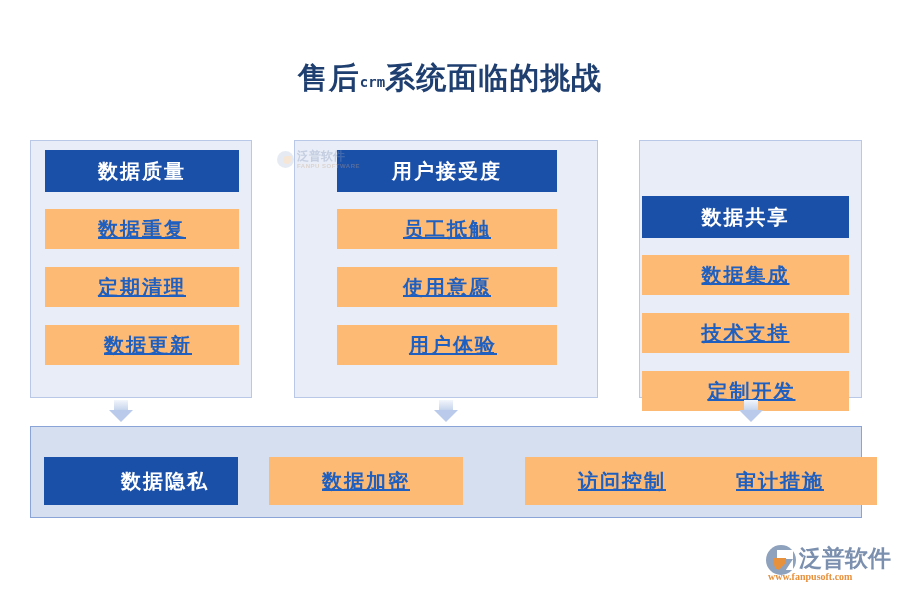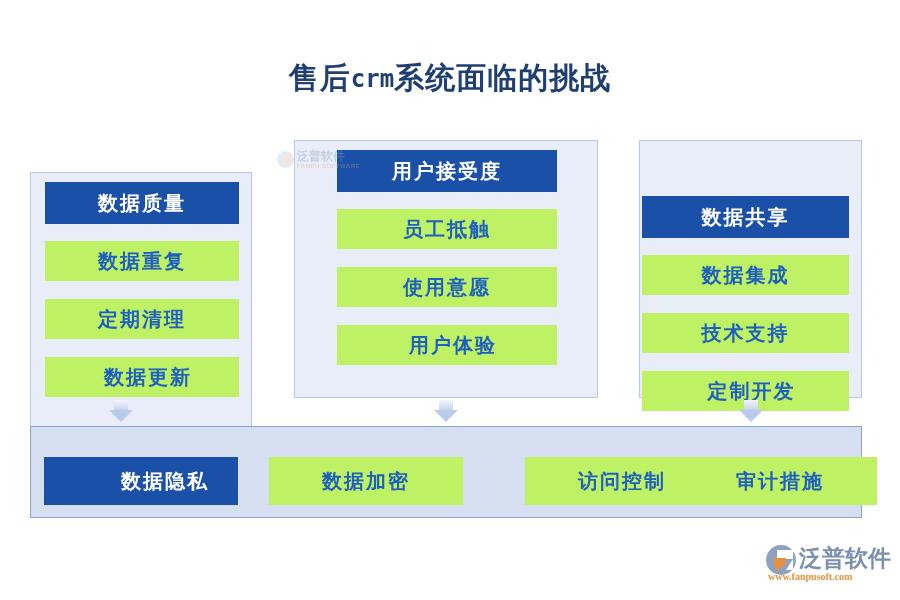--- a/index.html
+++ b/index.html
@@ -29,55 +29,56 @@
     width: 900px;
     text-align: center;
     font-size: 30px;
     font-weight: 700;
     color: #1f3f70;
     letter-spacing: 1px;
     white-space: nowrap;
   }
   .title .mono {
     font-family: "DejaVu Sans Mono", "Liberation Mono", monospace;
-    font-size: 24px;
+    font-size: 14px;
     font-weight: 700;
     letter-spacing: 0px;
     vertical-align: 1px;
   }
 
   
   .column {
     position: absolute;
     background: #e8edf7;
     border: 1px solid #b9c8e6;
     box-sizing: border-box;
   }
-  .col1 { left: 30px;  top: 140px; width: 222px; height: 258px; margin-top: 32px; }
+  .col1 { left: 30px;  top: 140px; width: 222px; height: 258px; }
   .col2 { left: 294px; top: 140px; width: 304px; height: 258px; }
   .col3 { left: 639px; top: 140px; width: 223px; height: 258px; }
 
   .box {
     position: absolute;
     box-sizing: border-box;
     display: flex;
     align-items: center;
     justify-content: center;
     font-size: 20px;
     font-weight: 700;
     letter-spacing: 2px;
     white-space: nowrap;
   }
   .box.header {
     background: #1b50a8;
     color: #ffffff;
   }
   .box.item {
-    background: #bef264;
+    background: #fdba74;
     color: #1f5fbf;
+    text-decoration: underline;
   }
 
   
   .col1 .box { left: 14px; width: 194px; }
   .col2 .box { left: 42px; width: 220px; }
   .col3 .box { left: 2px; width: 207px; margin-top: 46px; }
 
   .b-h  { top: 9px;   height: 42px; }
   .b-i1 { top: 68px;  height: 40px; }
   .b-i2 { top: 126px; height: 40px; }

